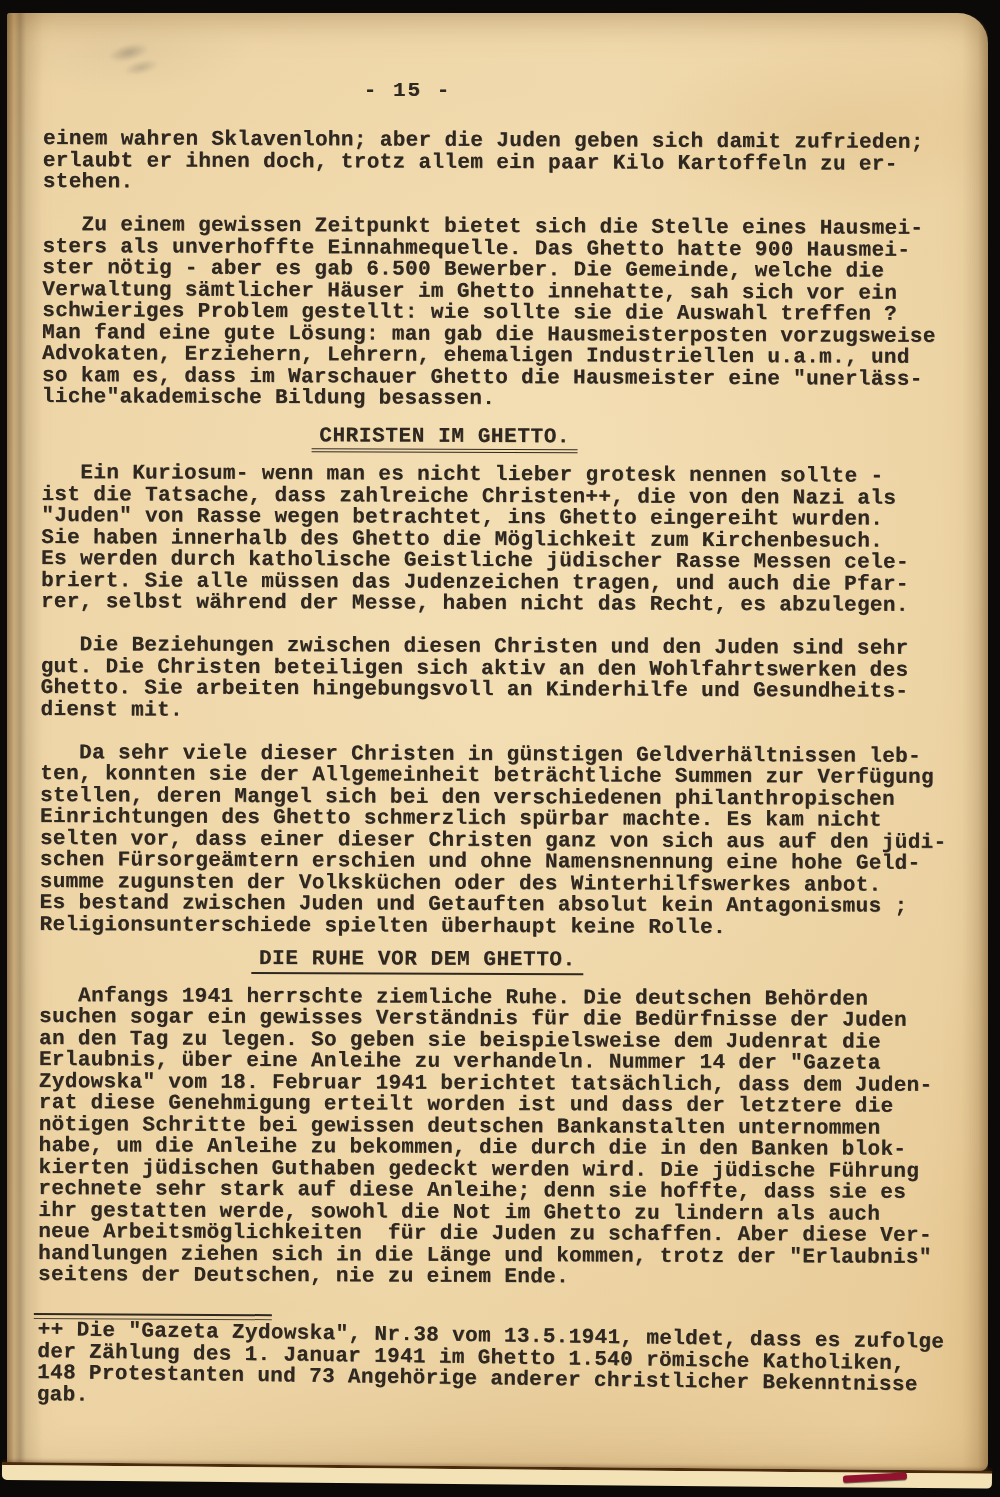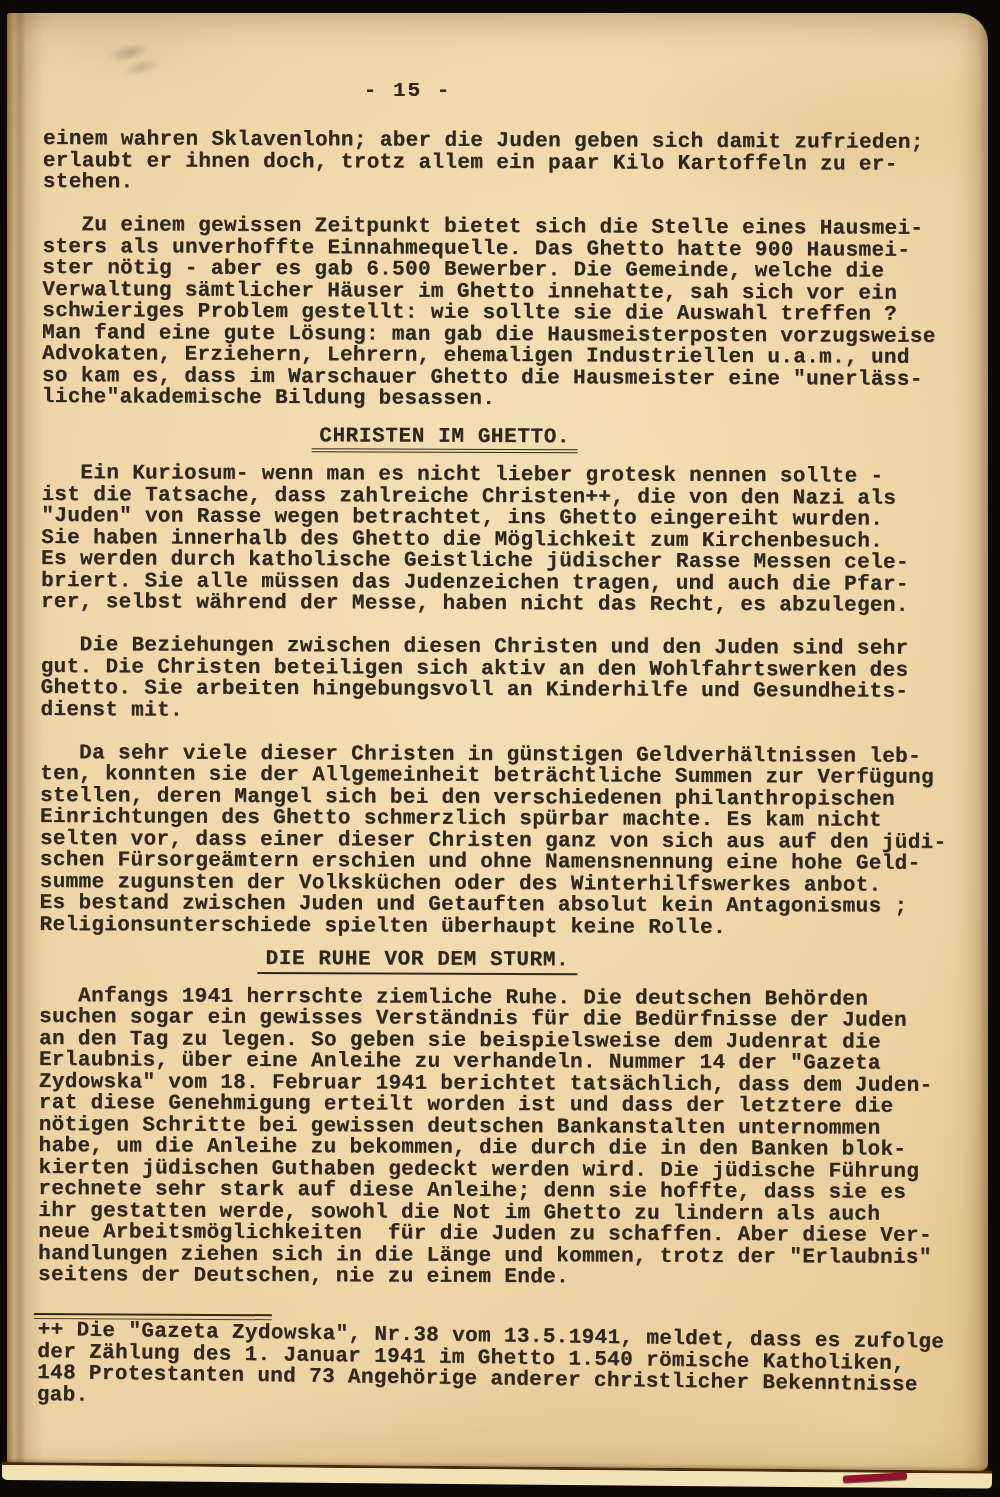--- a/index.html
+++ b/index.html
@@ -138,21 +138,21 @@
         <div class="line">stellen, deren Mangel sich bei den verschiedenen philanthropischen</div>
         <div class="line">Einrichtungen des Ghetto schmerzlich spürbar machte. Es kam nicht</div>
         <div class="line">selten vor, dass einer dieser Christen ganz von sich aus auf den jüdi-</div>
         <div class="line">schen Fürsorgeämtern erschien und ohne Namensnennung eine hohe Geld-</div>
         <div class="line">summe zugunsten der Volksküchen oder des Winterhilfswerkes anbot.</div>
         <div class="line">Es bestand zwischen Juden und Getauften absolut kein Antagonismus ;</div>
         <div class="line">Religionsunterschiede spielten überhaupt keine Rolle.</div>
       </div>
 
     <div class="heading-wrap h2">
-      <span class="heading u-single">DIE RUHE VOR DEM STURM.</span>
+      <span class="heading u-single">DIE RUHE VOR DEM GHETTO.</span>
     </div>
 
     <div class="para">
         <div class="line">   Anfangs 1941 herrschte ziemliche Ruhe. Die deutschen Behörden</div>
         <div class="line">suchen sogar ein gewisses Verständnis für die Bedürfnisse der Juden</div>
         <div class="line">an den Tag zu legen. So geben sie beispielsweise dem Judenrat die</div>
         <div class="line">Erlaubnis, über eine Anleihe zu verhandeln. Nummer 14 der "Gazeta</div>
         <div class="line">Zydowska" vom 18. Februar 1941 berichtet tatsächlich, dass dem Juden-</div>
         <div class="line">rat diese Genehmigung erteilt worden ist und dass der letztere die</div>
         <div class="line">nötigen Schritte bei gewissen deutschen Bankanstalten unternommen</div>

